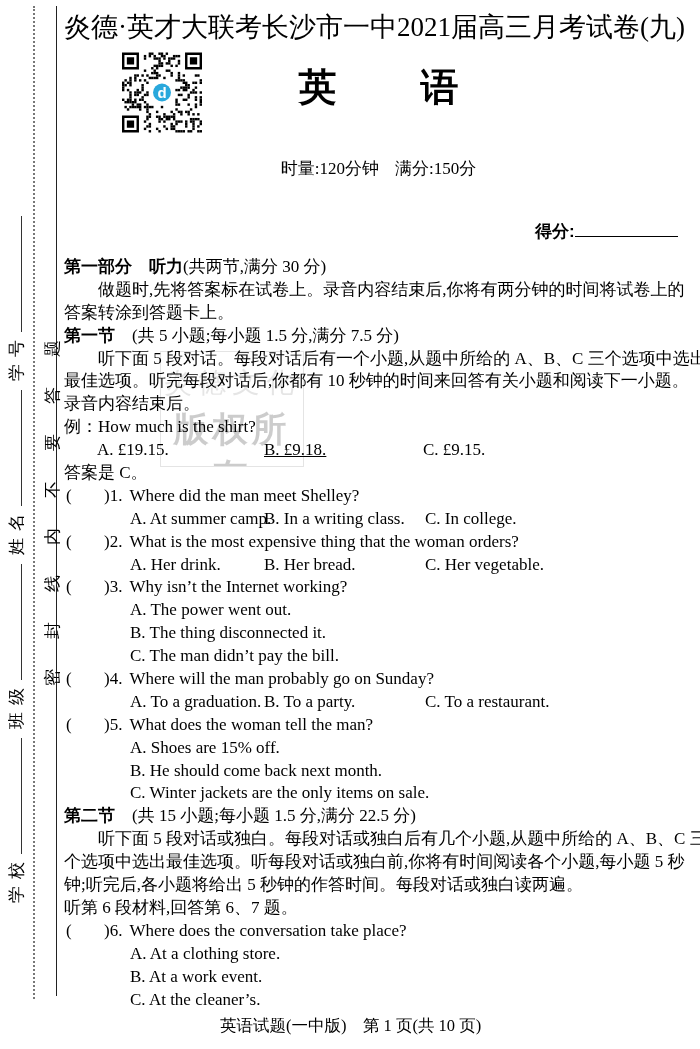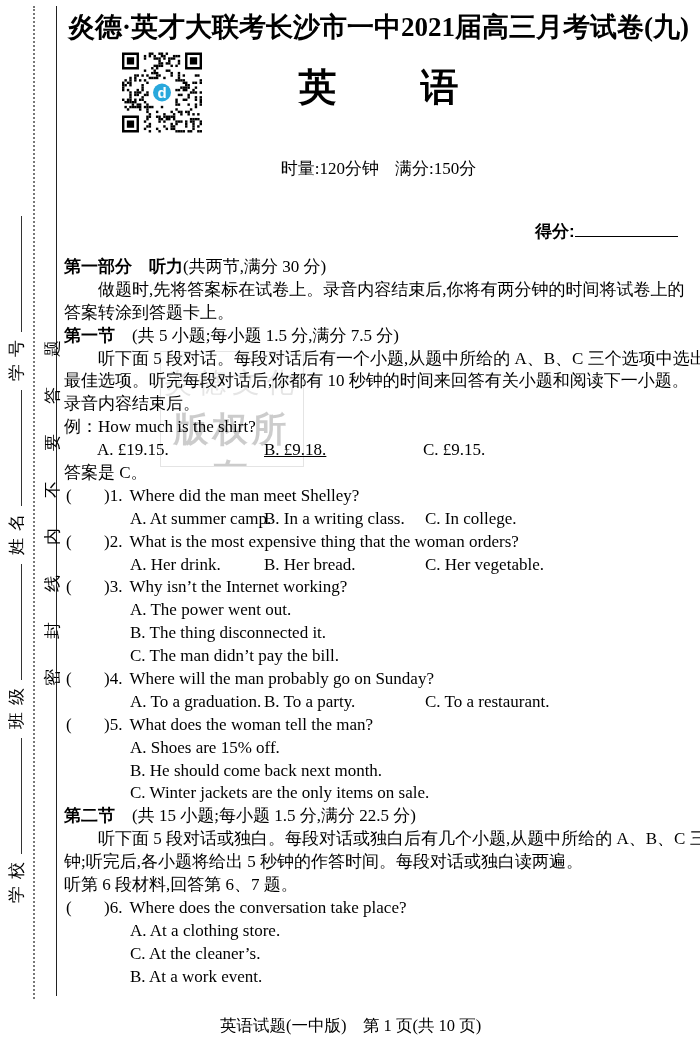--- a/index.html
+++ b/index.html
@@ -18,21 +18,21 @@
     font-size:17px;white-space:nowrap;
   }
   .m-label{letter-spacing:7px;}
   .m-blank{display:inline-block;width:116px;height:14px;border-bottom:1.3px solid #333;margin:0 9px 0 1px;}
   #seal-strip{
     left:41px;top:686px;width:400px;height:22px;
     transform:rotate(-90deg);transform-origin:0 0;
     font-size:17px;letter-spacing:30px;white-space:nowrap;
   }
   
-  #exam-title{left:64px;top:9px;width:629px;text-align:center;font-size:27px;font-weight:bold;white-space:nowrap;}
+  #exam-title{left:64px;top:9px;width:629px;font-size:27px;font-weight:normal;white-space:nowrap;}
   #qr{left:122px;top:51px;width:80px;height:83px;}
   #subject{left:64px;top:62px;width:629px;display:flex;justify-content:center;gap:84px;
     font-size:38px;font-weight:bold;font-family:"Liberation Sans","DejaVu Sans",sans-serif;}
   #meta{left:64px;top:157px;width:629px;display:flex;justify-content:center;gap:16px;font-size:17px;}
   #score{left:535px;top:220px;font-size:17px;font-weight:bold;
     font-family:"Liberation Sans","DejaVu Sans",sans-serif;}
   #score .score-line{display:inline-block;width:103px;height:16px;border-bottom:1.5px solid #000;}
   
   #watermark{left:160px;top:351px;width:142px;height:114px;background:#fff;border:1px solid #e4e4e4;
     z-index:1;text-align:center;overflow:hidden;}
@@ -371,21 +371,22 @@
     <div class="line option">B. The thing disconnected it.</div>
     <div class="line option">C. The man didn’t pay the bill.</div>
     <div class="line q"><span class="paren">(</span><span class="qnum">)4.</span><span class="qtext">Where will the man probably go on Sunday?</span></div>
     <div class="line opts"><span class="c1">A. To a graduation.</span><span class="c2">B. To a party.</span><span class="c3">C. To a restaurant.</span></div>
     <div class="line q"><span class="paren">(</span><span class="qnum">)5.</span><span class="qtext">What does the woman tell the man?</span></div>
     <div class="line option">A. Shoes are 15% off.</div>
     <div class="line option">B. He should come back next month.</div>
     <div class="line option">C. Winter jackets are the only items on sale.</div>
     <div class="line section"><span class="sec-head">第二节　</span><span class="sec-note">(共 15 小题;每小题 1.5 分,满分 22.5 分)</span></div>
     <div class="line para indent">听下面 5 段对话或独白。每段对话或独白后有几个小题,从题中所给的 A、B、C 三</div>
+    <div class="line para">个选项中选出最佳选项。听每段对话或独白前,你将有时间阅读各个小题,每小题 5 秒</div>
     <div class="line para">钟;听完后,各小题将给出 5 秒钟的作答时间。每段对话或独白读两遍。</div>
     <div class="line para">听第 6 段材料,回答第 6、7 题。</div>
     <div class="line q"><span class="paren">(</span><span class="qnum">)6.</span><span class="qtext">Where does the conversation take place?</span></div>
     <div class="line option">A. At a clothing store.</div>
+    <div class="line option">B. At a work event.</div>
     <div class="line option">C. At the cleaner’s.</div>
-    <div class="line option">B. At a work event.</div>
   </div>
 
 <div class="abs" id="footer">英语试题(一中版)　第 1 页(共 10 页)</div>
 
 </body></html>

